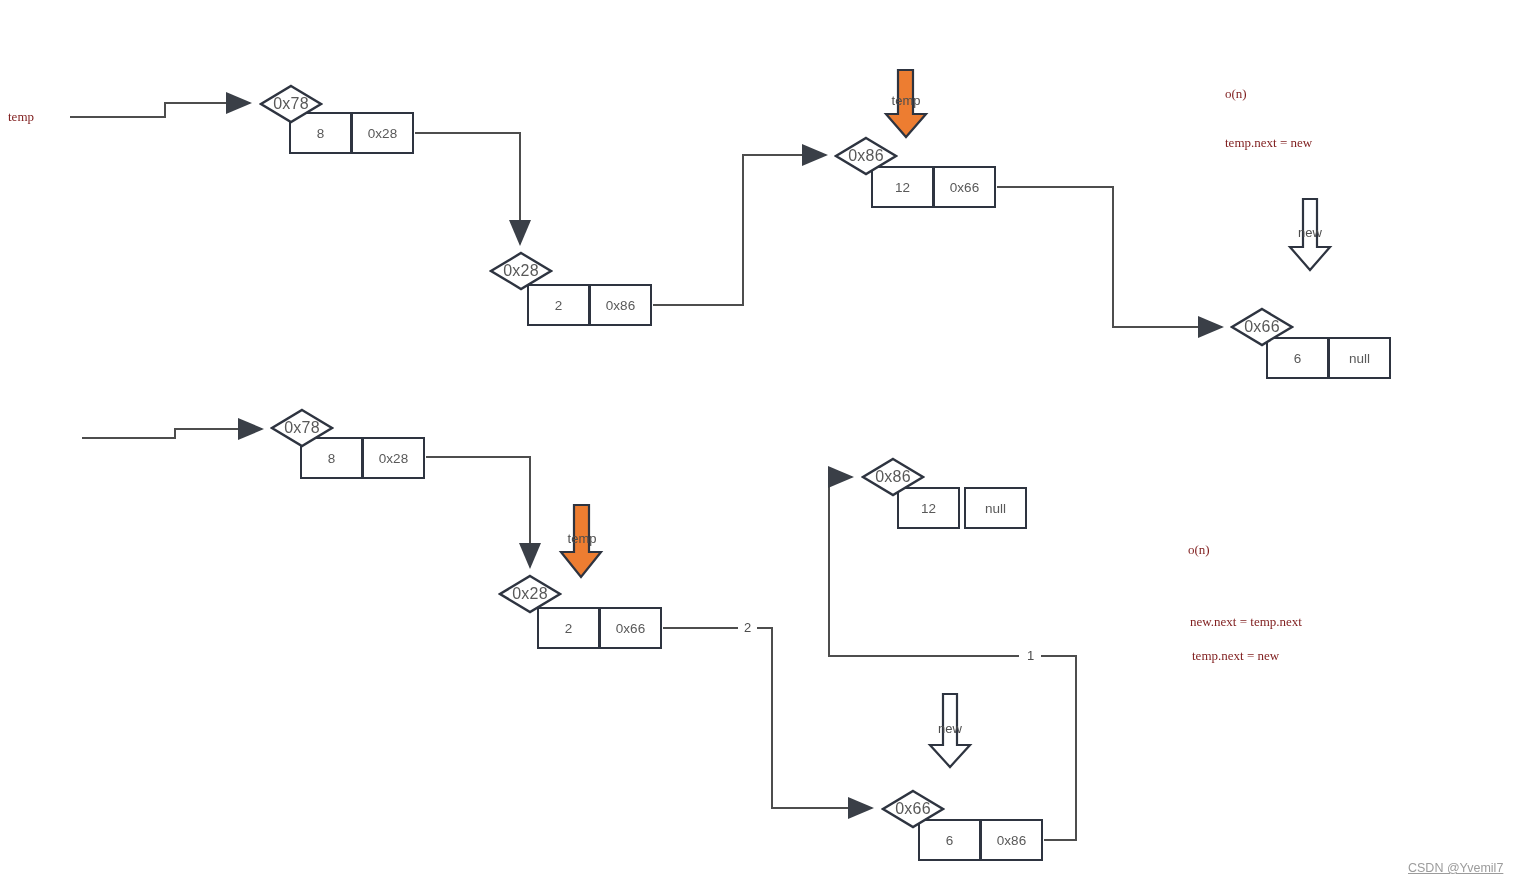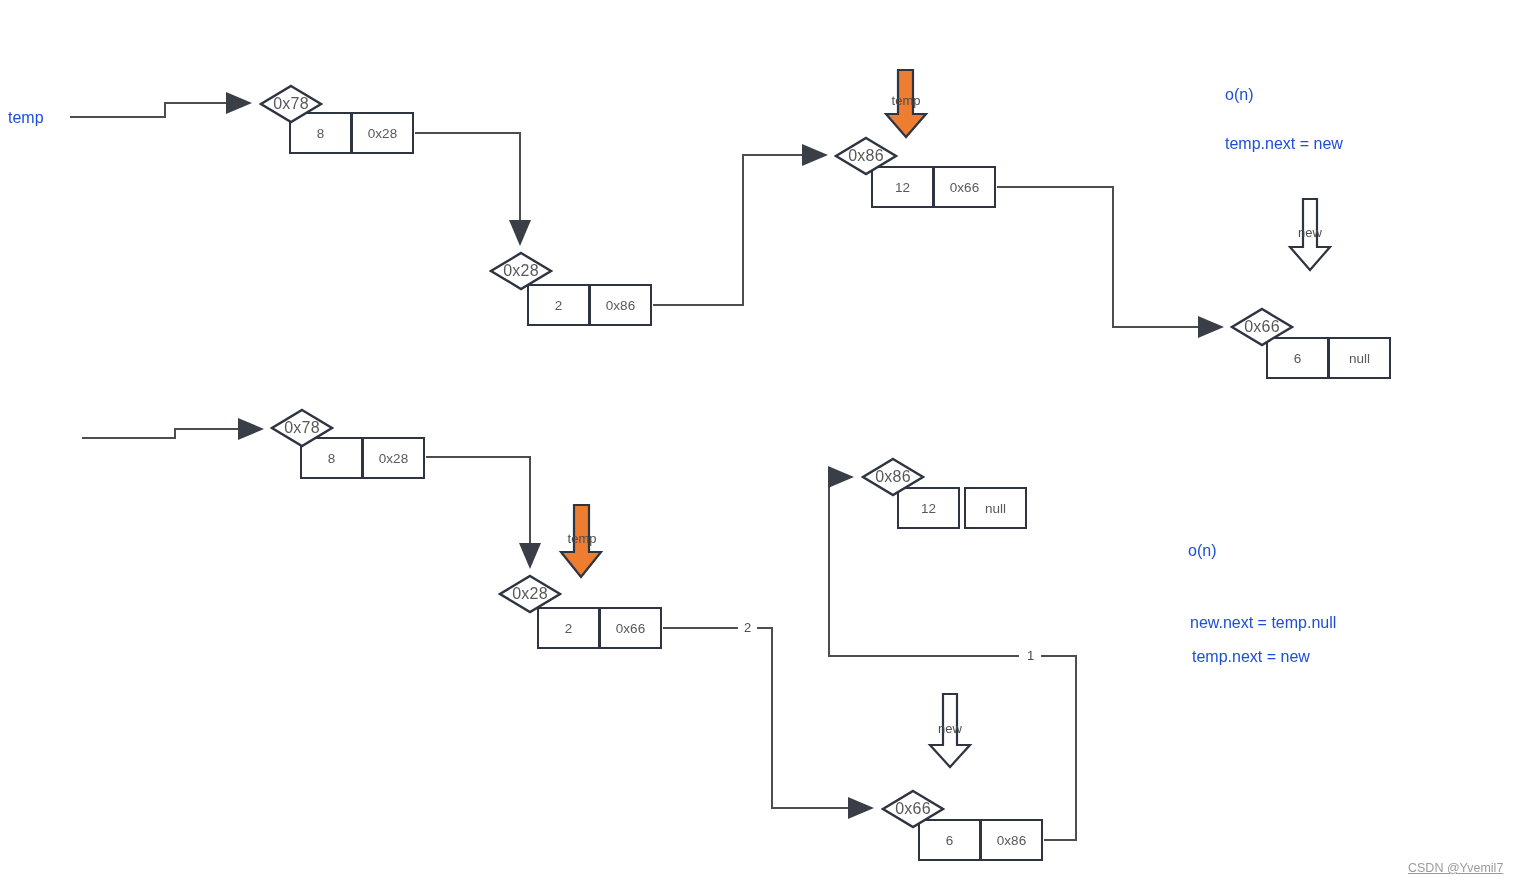--- a/index.html
+++ b/index.html
@@ -19,21 +19,21 @@
   }
   .cells.joined .cell + .cell{margin-left:-1px;}
   .cells.split .cell + .cell{margin-left:4px;}
   .diamond{position:absolute;width:64px;height:40px;}
   .diamond svg{position:absolute;left:0;top:0;}
   .diamond polygon{fill:#ffffff;stroke:#2e3440;stroke-width:2.4;stroke-linejoin:miter;}
   .addr{
     position:absolute;left:0;top:0;width:64px;height:40px;display:flex;align-items:center;
     justify-content:center;font-size:16px;color:#595959;letter-spacing:0.2px;
   }
-  .lbl{position:absolute;font-size:16px;color:#1d4ed8;white-space:nowrap;}
+  .lbl{position:absolute;font-size:13px;color:#7f1d1d;white-space:nowrap;font-family:Liberation Serif, serif;}
   .ptr-lbl{position:absolute;width:44px;text-align:center;font-size:13px;color:#4d4d4d;}
   .step-lbl{position:absolute;font-size:13px;color:#4d4d4d;background:#ffffff;padding:0 2px;}
   .watermark{position:absolute;font-size:12.5px;color:#9c9c9c;text-decoration:underline;}
 </style>
 </head>
 <body>
 
 <div class="canvas">
 
   <svg class="wires">
@@ -187,17 +187,17 @@
         <polygon points="32,2 62,20 32,38 2,20"></polygon>
       </svg>
     <span class="addr">0x66</span>
   </div>
   <span class="ptr-lbl" style="left:928px;top:721px">new</span>
 
   <span class="step-lbl" style="left:742px;top:620px">2</span>
   <span class="step-lbl" style="left:1025px;top:648px">1</span>
 
   <span class="lbl" style="left:1188px;top:542px">o(n)</span>
-  <span class="lbl" style="left:1190px;top:614px">new.next = temp.null</span>
+  <span class="lbl" style="left:1190px;top:614px">new.next = temp.next</span>
   <span class="lbl" style="left:1192px;top:648px">temp.next = new</span>
 
   <span class="watermark" style="left:1408px;top:861px">CSDN @Yvemil7</span>
 </div>
 
 </body></html>

